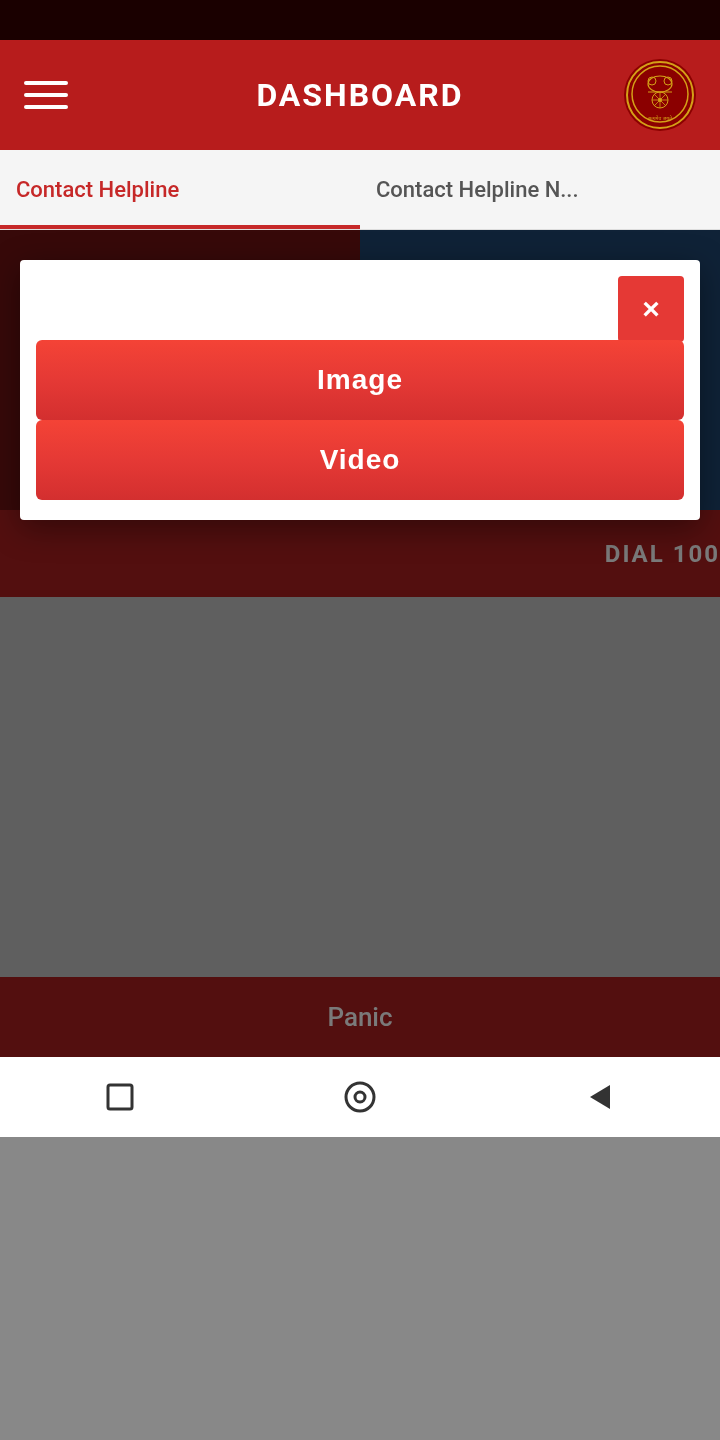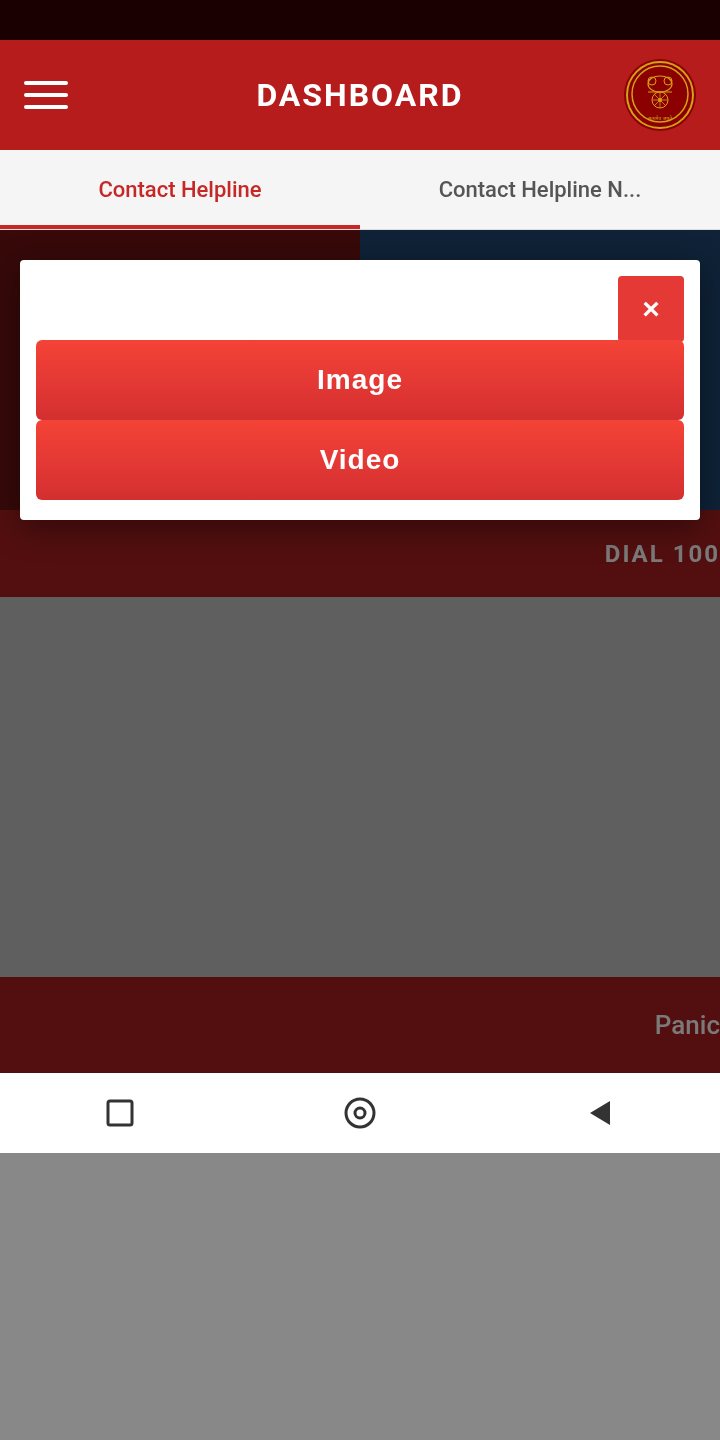--- a/index.html
+++ b/index.html
@@ -81,21 +81,20 @@
       height: 80px;
       background: #f5f5f5;
       display: flex;
       border-bottom: 1px solid #ddd;
     }
 
     .tab-item {
       flex: 1;
       display: flex;
       align-items: center;
-      justify-content: center;
       font-size: 22px;
       font-weight: 500;
       cursor: pointer;
       position: relative;
       padding: 0 16px;
     }
 
     .tab-item.active {
       color: #c62828;
     }
@@ -186,25 +185,25 @@
     
     .gray-area {
       width: 100%;
       height: 380px;
       background: #9e9e9e;
     }
 
     
     .panic-bar {
       width: 100%;
-      height: 96px;
+      height: 80px;
       background: #8b1a1a;
       display: flex;
       align-items: center;
-      justify-content: flex-end;
+      justify-content: center;
       cursor: pointer;
     }
 
     .panic-label {
       color: #ccc;
       font-size: 26px;
       font-weight: 500;
     }
 
     

